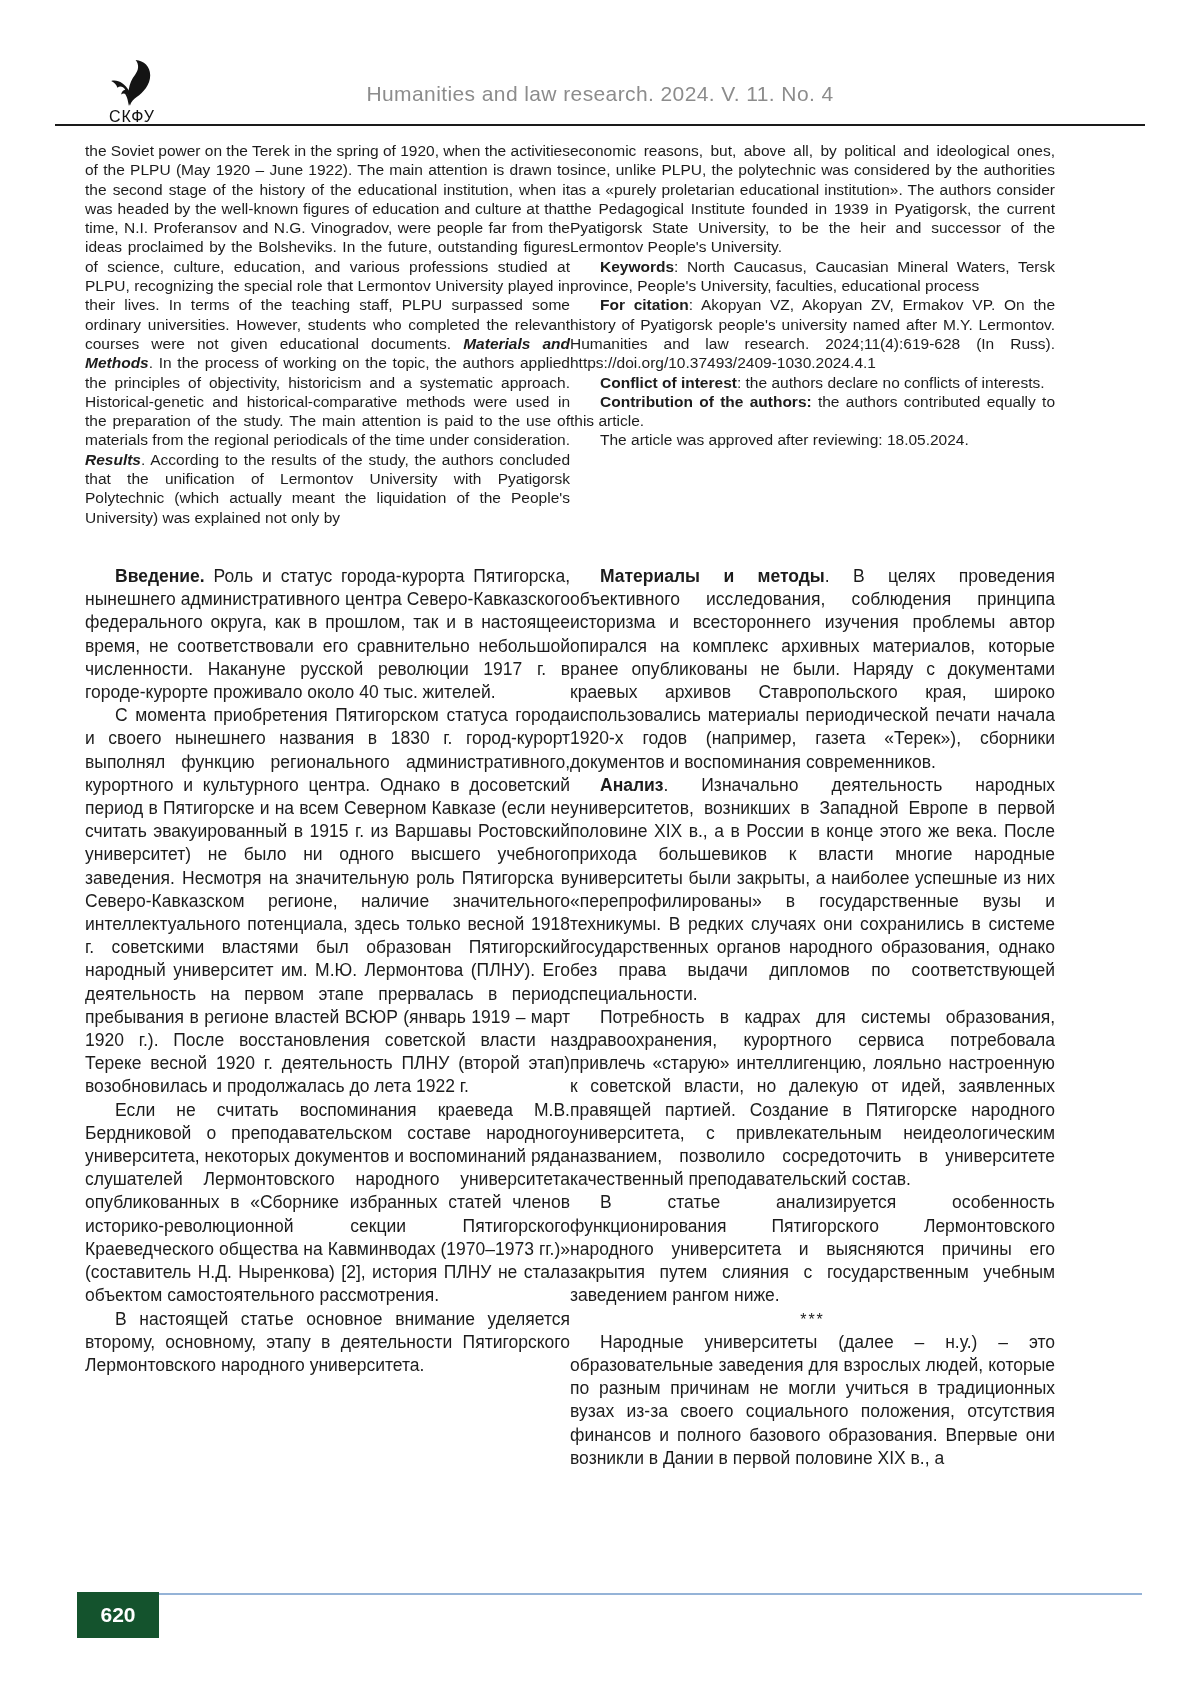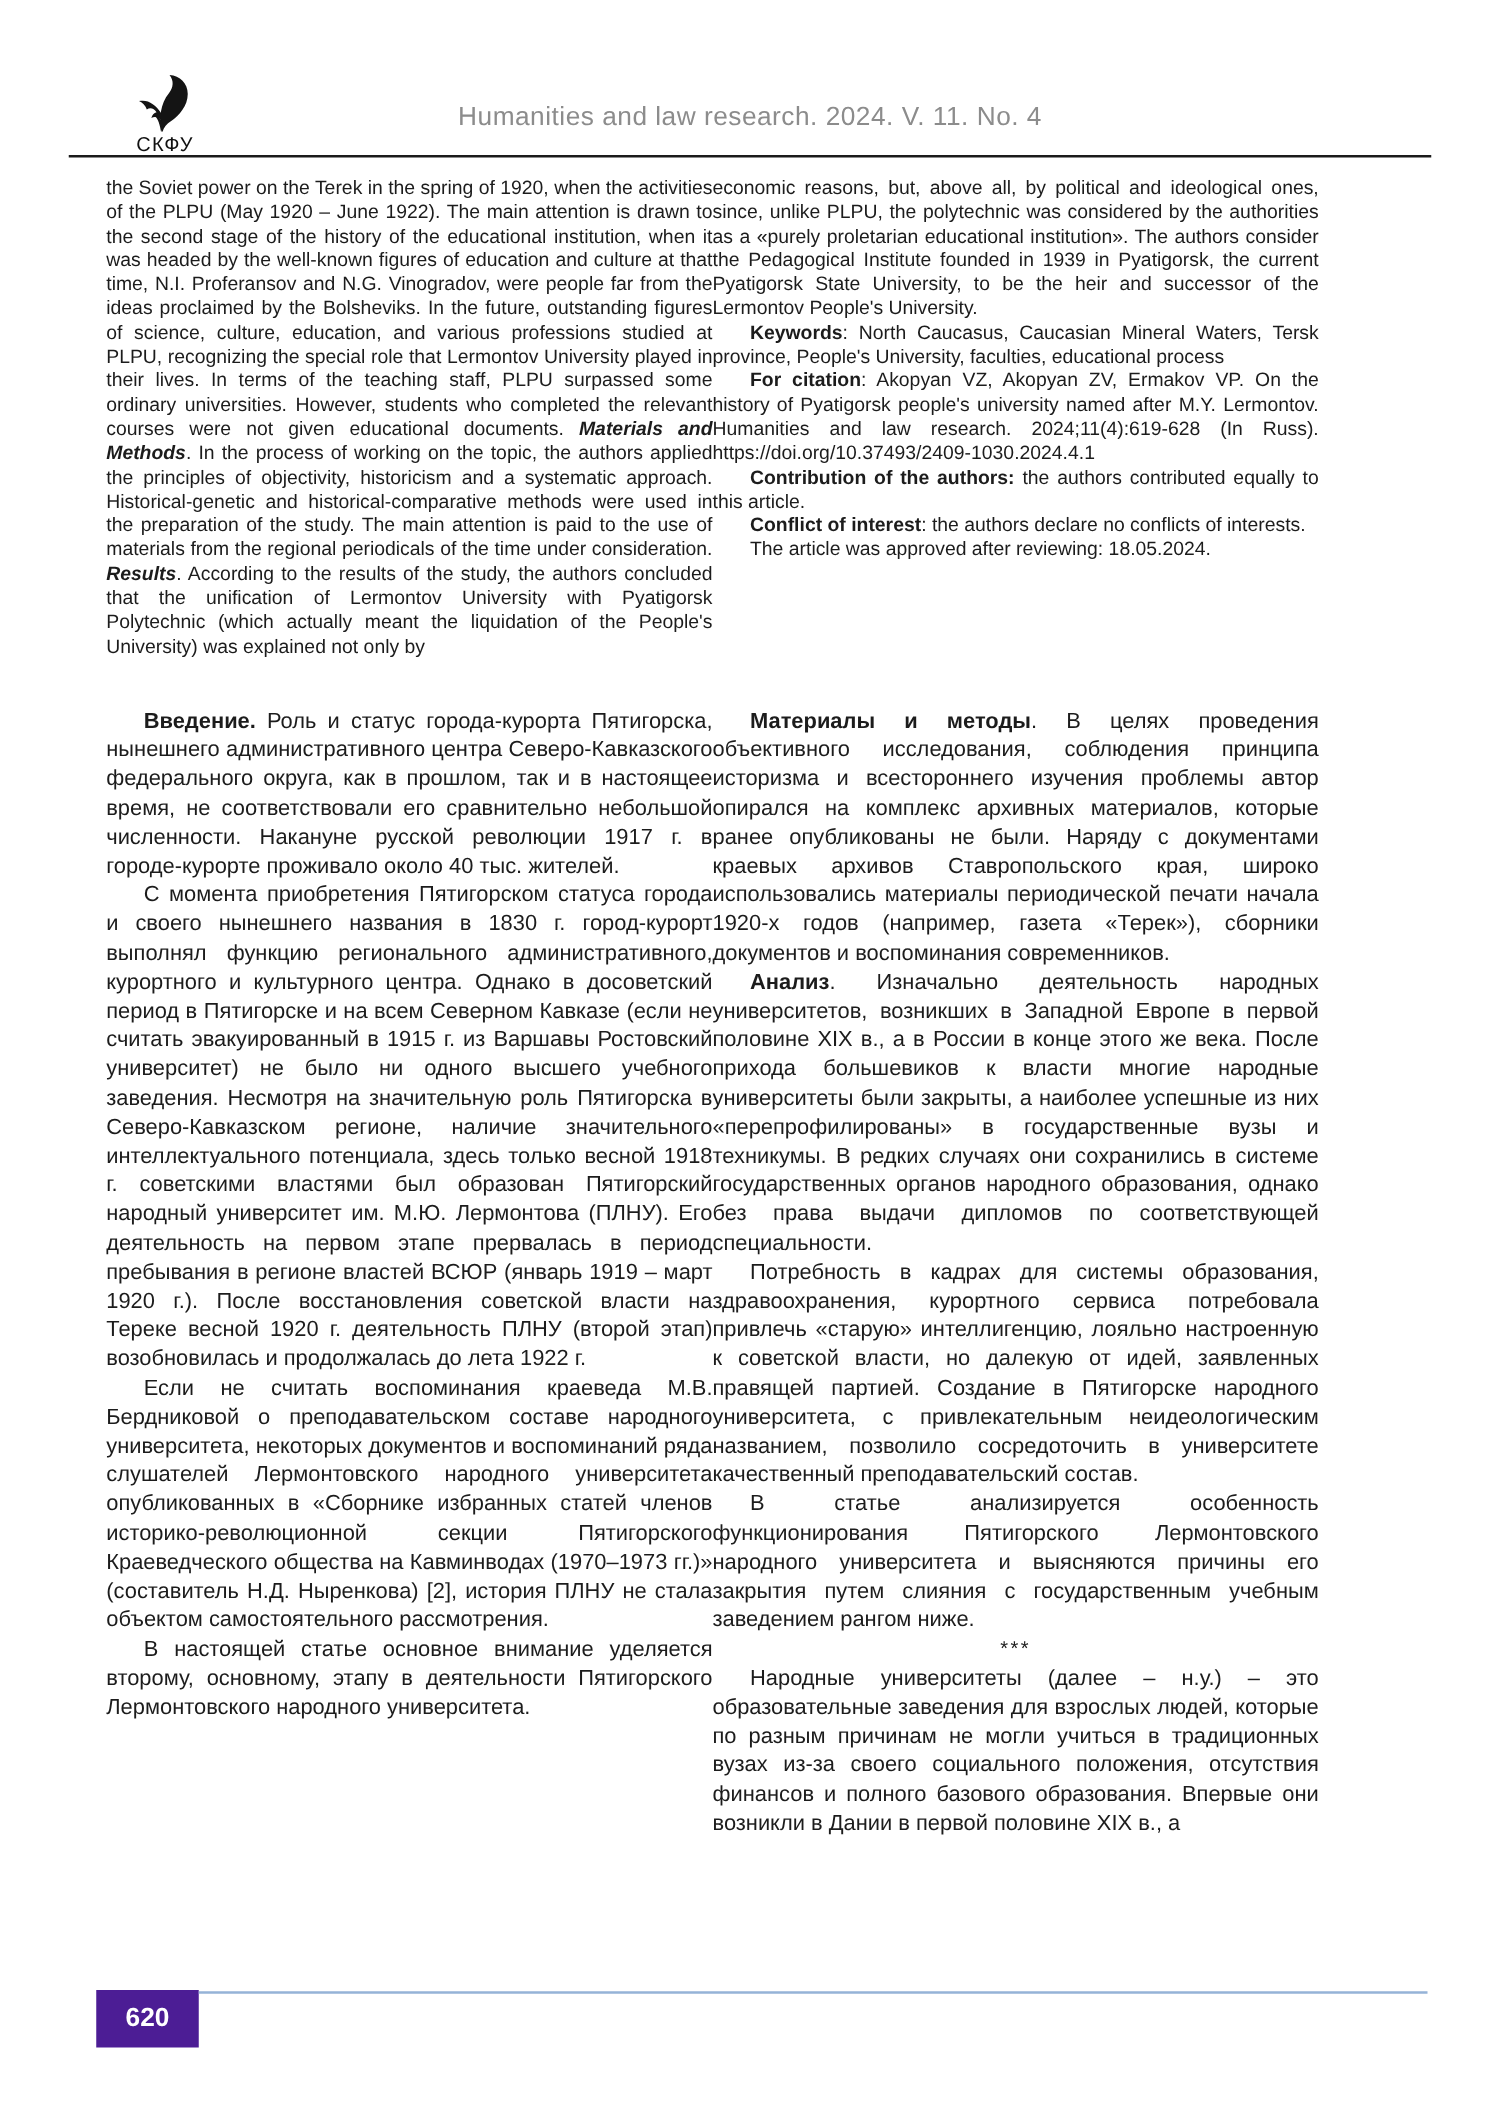--- a/index.html
+++ b/index.html
@@ -23,21 +23,21 @@
   .row-en{height:424px;}
   .col{width:485px;}
   p{margin:0;text-align:justify;}
   .en{font-size:15.5px;line-height:19.3px;}
   .ru{font-size:17.5px;line-height:23.2px;}
   .ind{text-indent:30px;}
   b.bi{font-weight:bold;font-style:italic;}
   .sep{text-align:center;text-indent:0;font-size:16px;letter-spacing:2px;line-height:23.2px;}
   
   .page-num-box{
-    position:absolute;left:77px;top:1592px;width:82px;height:46px;background:#4c1d95;
+    position:absolute;left:77px;top:1592px;width:82px;height:46px;background:#14532d;
     color:#ffffff;font-weight:bold;font-size:21px;
     display:flex;align-items:center;justify-content:center;
   }
   .footer-line{position:absolute;left:159px;top:1593px;width:983px;height:2px;background:#95b3d7;}
 </style>
 </head>
 <body>
 
 <div class="page">
 
@@ -55,22 +55,22 @@
   <div class="content">
 
     <div class="row row-en">
       <div class="col">
         <p class="en"><span>the Soviet power on the Terek in the spring of 1920, when the activities of the PLPU (May 1920 – June 1922). The main attention is drawn to the second stage of the history of the educational institution, when it was headed by the well-known figures of education and culture at that time, N.I. Proferansov and N.G. Vinogradov, were people far from the ideas proclaimed by the Bolsheviks. In the future, outstanding figures of science, culture, education, and various professions studied at PLPU, recognizing the special role that Lermontov University played in their lives. In terms of the teaching staff, PLPU surpassed some ordinary universities. However, students who completed the relevant courses were not given educational documents. </span><b class="bi">Materials and Methods</b><span>. In the process of working on the topic, the authors applied the principles of objectivity, historicism and a systematic approach. Historical-genetic and historical-comparative methods were used in the preparation of the study. The main attention is paid to the use of materials from the regional periodicals of the time under consideration. </span><b class="bi">Results</b><span>. According to the results of the study, the authors concluded that the unification of Lermontov University with Pyatigorsk Polytechnic (which actually meant the liquidation of the People's University) was explained not only by</span></p>
       </div>
       <div class="col">
         <p class="en">economic reasons, but, above all, by political and ideological ones, since, unlike PLPU, the polytechnic was considered by the authorities as a «purely proletarian educational institution». The authors consider the Pedagogical Institute founded in 1939 in Pyatigorsk, the current Pyatigorsk State University, to be the heir and successor of the Lermontov People's University.</p>
         <p class="en ind"><b>Keywords</b><span>: North Caucasus, Caucasian Mineral Waters, Tersk province, People's University, faculties, educational process</span></p>
         <p class="en ind"><b>For citation</b><span>: Akopyan VZ, Akopyan ZV, Ermakov VP. On the history of Pyatigorsk people's university named after M.Y. Lermontov. Humanities and law research. 2024;11(4):619-628 (In Russ). https://doi.org/10.37493/2409-1030.2024.4.1</span></p>
+        <p class="en ind"><b>Conflict of interest</b><span>: the authors declare no conflicts of interests.</span></p>
         <p class="en ind"><b>Contribution of the authors:</b><span> the authors contributed equally to this article.</span></p>
-        <p class="en ind"><b>Conflict of interest</b><span>: the authors declare no conflicts of interests.</span></p>
         <p class="en ind">The article was approved after reviewing: 18.05.2024.</p>
       </div>
     </div>
 
     <div class="row">
       <div class="col">
         <p class="ru ind"><b>Введение.</b><span> Роль и статус города-курорта Пятигорска, нынешнего административного центра Северо-Кавказского федерального округа, как в прошлом, так и в настоящее время, не соответствовали его сравнительно небольшой численности. Накануне русской революции 1917 г. в городе-курорте проживало около 40 тыс. жителей.</span></p>
         <p class="ru ind">С момента приобретения Пятигорском статуса города и своего нынешнего названия в 1830 г. город-курорт выполнял функцию регионального административного, курортного и культурного центра. Однако в досоветский период в Пятигорске и на всем Северном Кавказе (если не считать эвакуированный в 1915 г. из Варшавы Ростовский университет) не было ни одного высшего учебного заведения. Несмотря на значительную роль Пятигорска в Северо-Кавказском регионе, наличие значительного интеллектуального потенциала, здесь только весной 1918 г. советскими властями был образован Пятигорский народный университет им. М.Ю. Лермонтова (ПЛНУ). Его деятельность на первом этапе прервалась в период пребывания в регионе властей ВСЮР (январь 1919 – март 1920 г.). После восстановления советской власти на Тереке весной 1920 г. деятельность ПЛНУ (второй этап) возобновилась и продолжалась до лета 1922 г.</p>
         <p class="ru ind">Если не считать воспоминания краеведа М.В. Бердниковой о преподавательском составе народного университета, некоторых документов и воспоминаний ряда слушателей Лермонтовского народного университета опубликованных в «Сборнике избранных статей членов историко-революционной секции Пятигорского Краеведческого общества на Кавминводах (1970–1973 гг.)» (составитель Н.Д. Ныренкова) [2], история ПЛНУ не стала объектом самостоятельного рассмотрения.</p>
         <p class="ru ind">В настоящей статье основное внимание уделяется второму, основному, этапу в деятельности Пятигорского Лермонтовского народного университета.</p>

